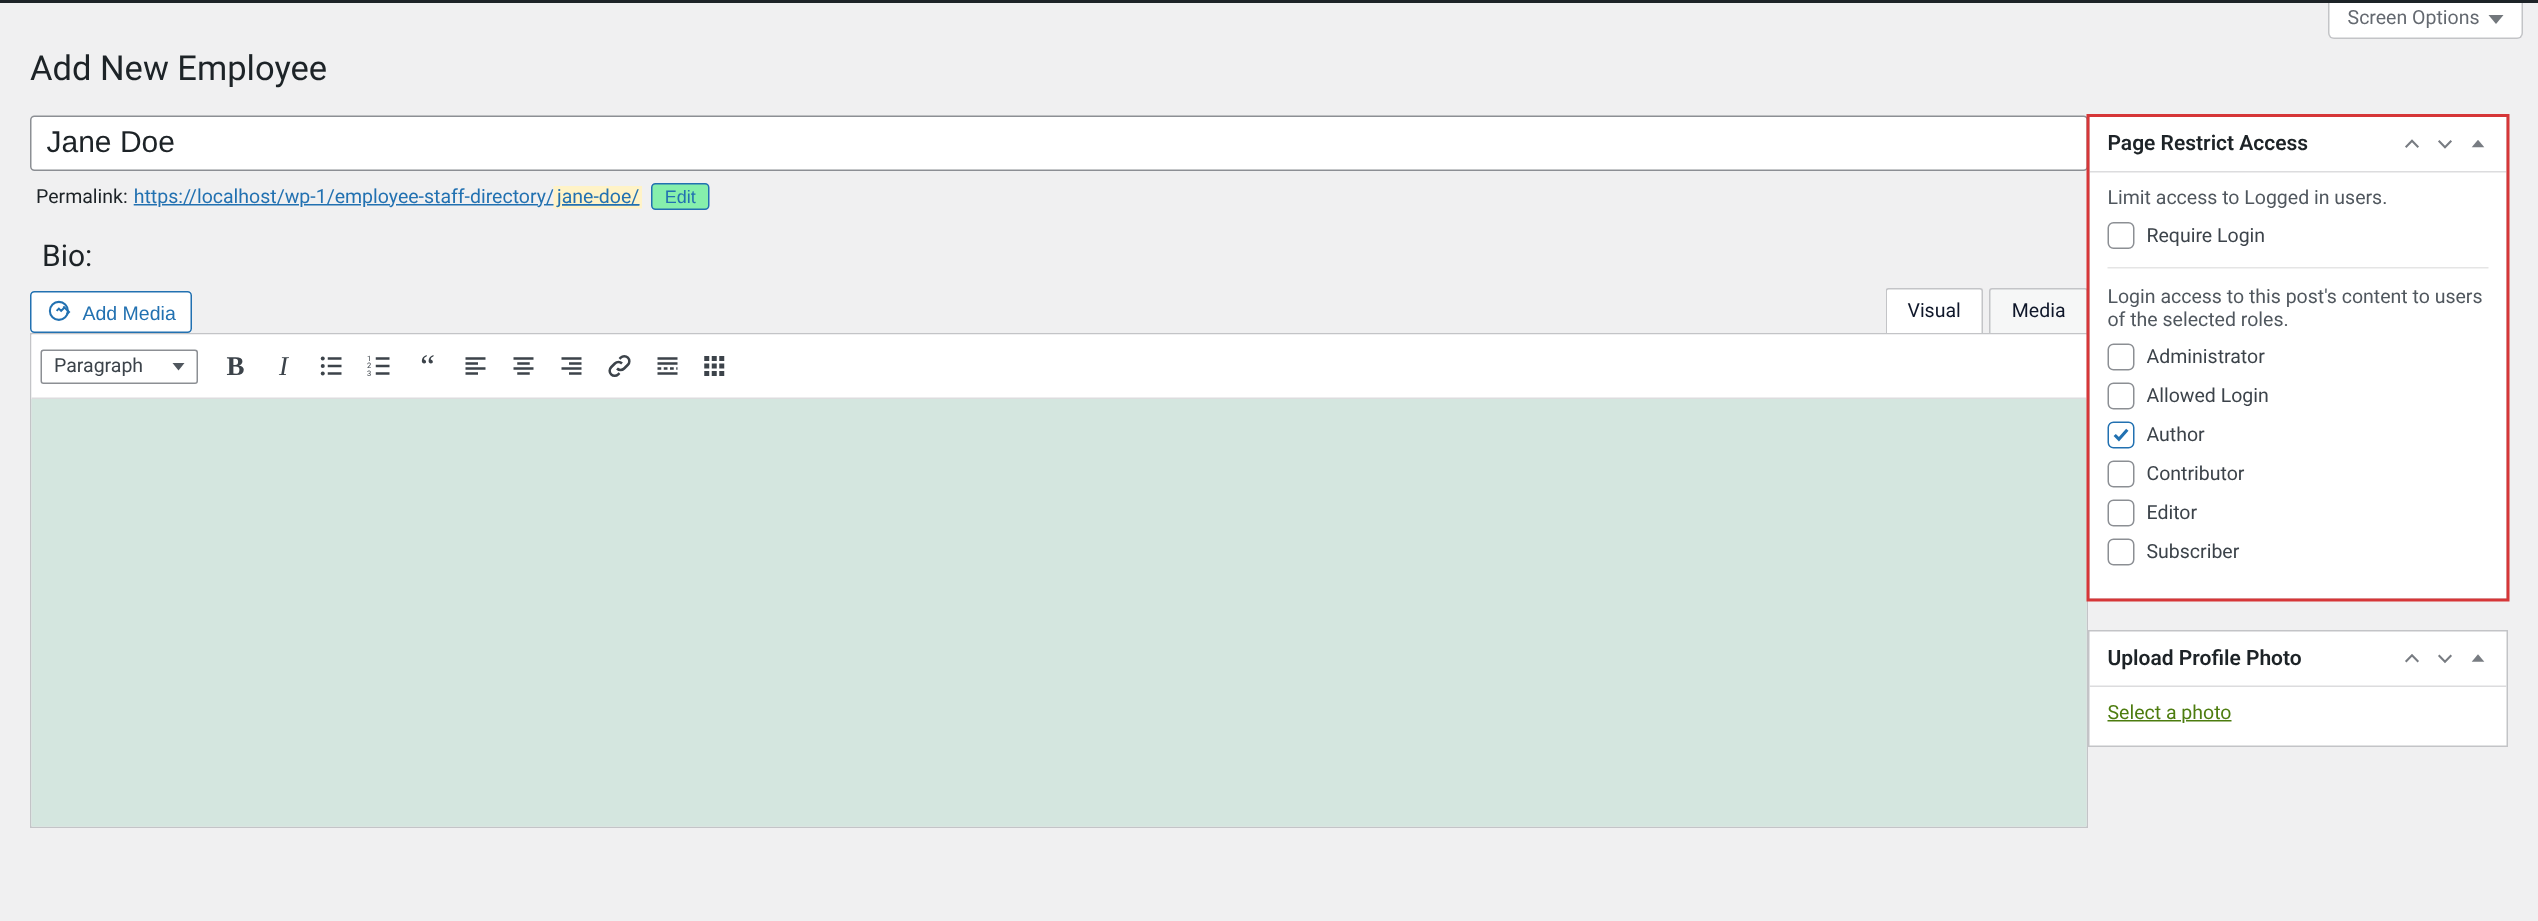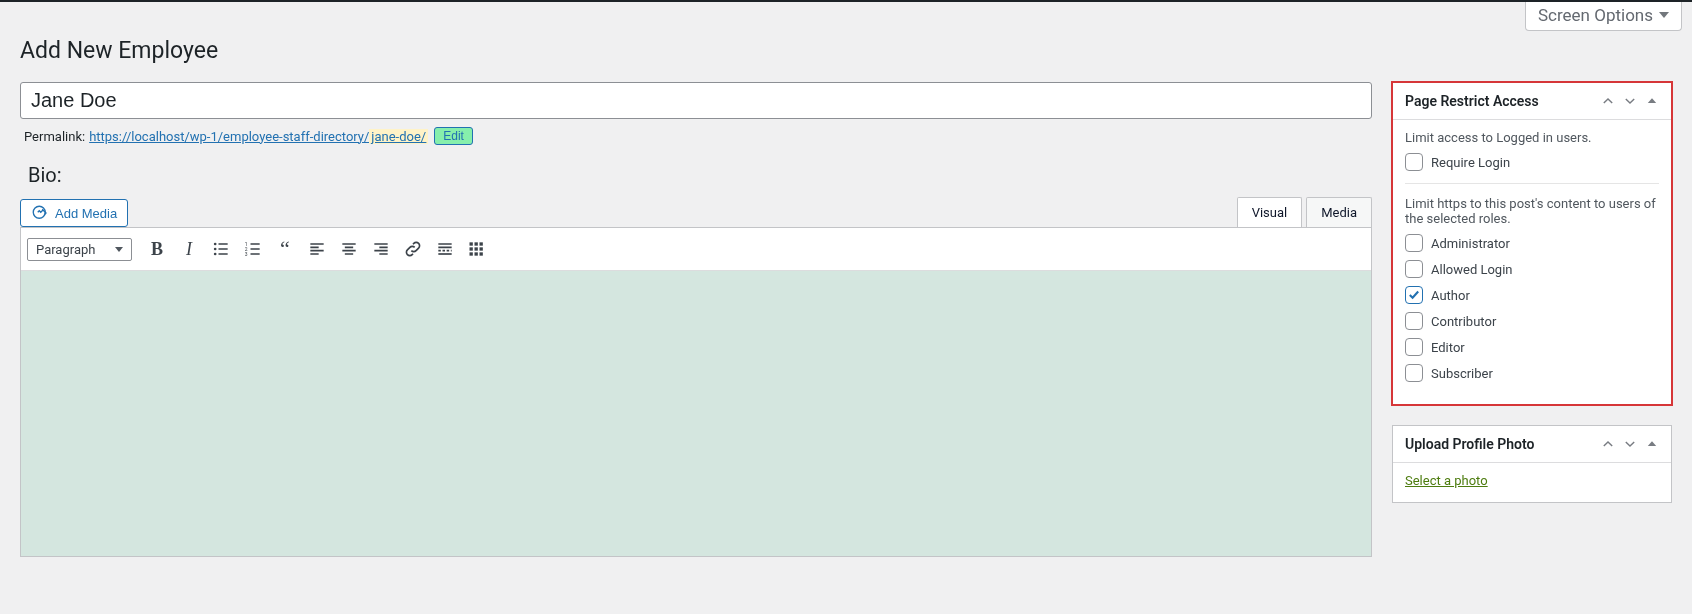--- a/index.html
+++ b/index.html
@@ -16,21 +16,21 @@
     justify-content: flex-end;
     padding-right: 10px;
     margin-top: -1px;
   }
   .screen-options-btn {
     background: #fff;
     border: 1px solid #c3c4c7;
     border-top: none;
     border-radius: 0 0 4px 4px;
     padding: 4px 12px 5px;
-    font-size: 17px;
+    font-size: 13px;
     color: #646970;
     display: flex;
     align-items: center;
     gap: 6px;
     cursor: pointer;
   }
   .screen-options-btn .tri {
     width: 0; height: 0;
     border-left: 5px solid transparent;
     border-right: 5px solid transparent;
@@ -38,21 +38,20 @@
   }
   .wrap { padding: 0 20px 20px; }
   h1.page-title {
     font-size: 23px;
     font-weight: 400;
     color: #1d2327;
     margin: 6px 0 18px;
   }
   .layout {
     display: flex;
-    gap: 20px;
     align-items: flex-start;
   }
   .main { flex: 1; min-width: 0; }
   .side { width: 280px; flex-shrink: 0; }
 
   .title-input {
     width: 100%;
     font-size: 20px;
     padding: 6px 10px;
     border: 1px solid #8c8f94;
@@ -359,21 +358,21 @@
               </span>
           </div>
         </div>
         <div class="postbox-body">
           <div class="muted">Limit access to Logged in users.</div>
           <div class="cbx-row">
             <span class="cbx"></span>
             <span>Require Login</span>
           </div>
           <hr class="divider">
-          <div class="muted">Limit https to this post's content to users of the selected roles.</div>
+          <div class="muted">Login access to this post's content to users of the selected roles.</div>
           <div id="roles-list">
               <div class="cbx-row">
                 <span class="cbx"></span>
                 <span>Administrator</span>
               </div>
               <div class="cbx-row">
                 <span class="cbx"></span>
                 <span>Allowed Login</span>
               </div>
               <div class="cbx-row">

